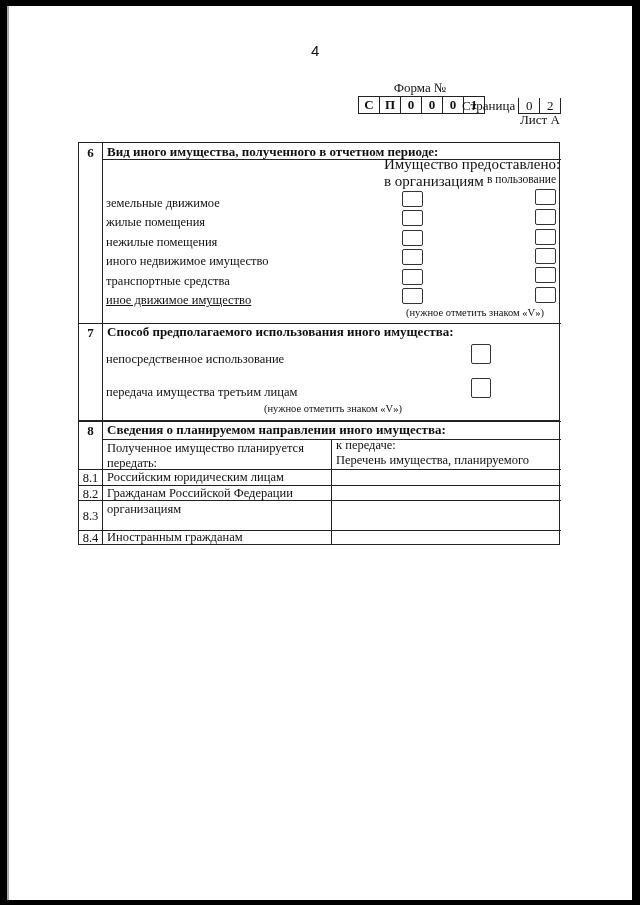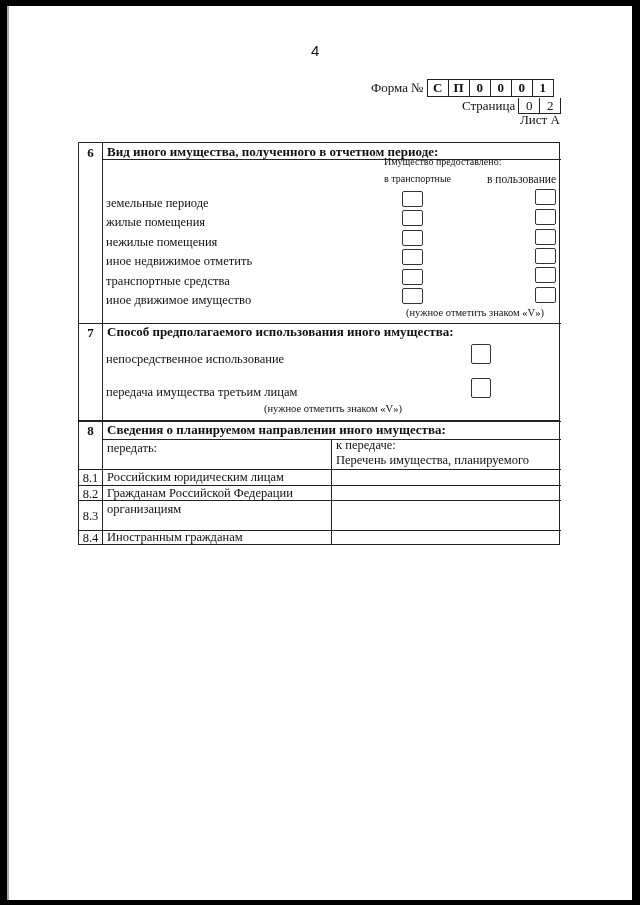--- a/index.html
+++ b/index.html
@@ -11,39 +11,39 @@
   }
   
   .frame-top { position: absolute; left: 0; top: 0; width: 640px; height: 6px; background: #000; }
   .frame-left { position: absolute; left: 0; top: 0; width: 7px; height: 905px; background: #000; }
   .frame-left-inner { position: absolute; left: 7px; top: 6px; width: 2px; height: 899px; background: #aaa; }
   .frame-right { position: absolute; left: 632px; top: 0; width: 8px; height: 905px; background: #000; }
   .frame-bottom { position: absolute; left: 0; top: 900px; width: 640px; height: 5px; background: #000; }
 
   .page-number { position: absolute; left: 311px; top: 42px; font-family: "Liberation Sans", "DejaVu Sans", sans-serif; font-size: 15px; }
 
-  .form-line { position: absolute; left: 371px; top: 80px; height: 16px; display: flex; align-items: center; font-size: 13px; }
+  .form-line { position: absolute; left: 358px; top: 80px; height: 16px; display: flex; align-items: center; font-size: 13px; flex-direction: column; }
   .form-label { margin-right: 3px; }
   .code-cells { display: flex; border-left: 1px solid #222; }
   .code-cell { width: 20px; height: 16px; border: 1px solid #222; border-left: none; text-align: center; line-height: 16px; font-weight: bold; font-size: 13px; }
 
   .page-line { position: absolute; left: 462px; top: 97px; height: 17px; display: flex; align-items: center; font-size: 13px; }
   .page-cells { display: flex; border-left: 1px solid #222; margin-left: 3px; }
   .page-cell { width: 20px; height: 15px; border: 1px solid #222; border-left: none; border-top: none; text-align: center; line-height: 15px; font-size: 13px; }
   .sheet-line { position: absolute; left: 520px; top: 112px; font-size: 13px; }
   .sec { position: absolute; left: 78px; width: 482px; box-sizing: border-box; }
   .numcol { position: absolute; left: 0; width: 23px; text-align: center; font-weight: bold; font-size: 13px; }
   .vline { position: absolute; left: 23px; width: 1px; background: #222; }
   .hline { position: absolute; height: 1px; background: #222; }
   .title { position: absolute; left: 28px; font-weight: bold; font-size: 13px; white-space: nowrap; }
   .item { position: absolute; left: 27px; font-size: 12.5px; white-space: nowrap; }
   .cb { position: absolute; width: 21px; height: 16px; border: 1px solid #333; border-radius: 2px; box-sizing: border-box; background: #fff; }
   .cb.big { width: 20px; height: 20px; }
   .note { position: absolute; font-size: 10.5px; white-space: nowrap; text-align: right; }
-  .hdr { position: absolute; font-size: 10px; white-space: nowrap; }
+  .hdr { position: absolute; font-size: 15px; white-space: nowrap; }
   .cell-text { position: absolute; font-size: 12.5px; line-height: 15px; }
   .subnum { position: absolute; left: 0; width: 23px; text-align: center; font-size: 12.5px; }
 </style>
 </head>
 <body>
 
 <div class="frame-top"></div>
 <div class="frame-left"></div>
 <div class="frame-left-inner"></div>
 <div class="frame-right"></div>
@@ -71,29 +71,29 @@
 </div>
 <div class="sheet-line">Лист А</div>
 
 <div class="sec" style="top:142px;height:182px;border:1px solid #222;border-top:1px solid #222;">
   <div class="numcol" style="top:2px;">6</div>
   <div class="vline" style="top:0;height:181px;"></div>
   <div class="title" style="top:1px;">Вид иного имущества, полученного в отчетном периоде:</div>
   <div class="hline" style="left:23px;top:16px;width:459px;"></div>
 
   <div class="hdr" style="left:305px;top:13px;">Имущество предоставлено:</div>
-  <div class="hdr" style="left:305px;top:30px;">в транспортные</div>
+  <div class="hdr" style="left:305px;top:30px;">в организациям</div>
   <div class="hdr" style="left:408px;top:30px;font-size:11.5px;">в пользование</div>
 
-  <div class="item" style="top:53px;">земельные периоде</div>
+  <div class="item" style="top:53px;">земельные движимое</div>
   <div class="item" style="top:72px;">жилые помещения</div>
   <div class="item" style="top:92px;">нежилые помещения</div>
-  <div class="item" style="top:111px;">иное недвижимое отметить</div>
+  <div class="item" style="top:111px;">иного недвижимое имущество</div>
   <div class="item" style="top:131px;">транспортные средства</div>
-  <div class="item" style="top:150px;">иное движимое имущество</div>
+  <div class="item" style="top:150px;text-decoration:underline;">иное движимое имущество</div>
 
   <div class="cb" style="left:323px;top:48px;"></div>
   <div class="cb" style="left:323px;top:67px;"></div>
   <div class="cb" style="left:323px;top:87px;"></div>
   <div class="cb" style="left:323px;top:106px;"></div>
   <div class="cb" style="left:323px;top:126px;"></div>
   <div class="cb" style="left:323px;top:145px;"></div>
 
   <div class="cb" style="left:456px;top:46px;"></div>
   <div class="cb" style="left:456px;top:66px;"></div>
@@ -123,20 +123,21 @@
 <div class="sec" style="top:421px;height:124px;border:1px solid #222;border-top:none;">
   <div class="hline" style="left:0;top:0;width:482px;"></div>
   <div class="numcol" style="top:2px;">8</div>
   <div class="vline" style="top:0;height:123px;"></div>
   <div class="title" style="top:1px;">Сведения о планируемом направлении иного имущества:</div>
   <div class="hline" style="left:23px;top:18px;width:459px;"></div>
 
   <div class="vline" style="left:252px;top:18px;height:105px;"></div>
 
   <div class="cell-text" style="left:28px;top:20px;">
+    <div>Полученное имущество планируется</div>
     <div>передать:</div>
   </div>
   <div class="cell-text" style="left:257px;top:17px;">
     <div>к передаче:</div>
     <div>Перечень имущества, планируемого</div>
   </div>
 
   <div class="hline" style="left:0;top:48px;width:482px;"></div>
   <div class="subnum" style="top:50px;">8.1</div>
   <div class="cell-text" style="left:28px;top:49px;font-family:Liberation Serif, serif;">Российским юридическим лицам</div>

